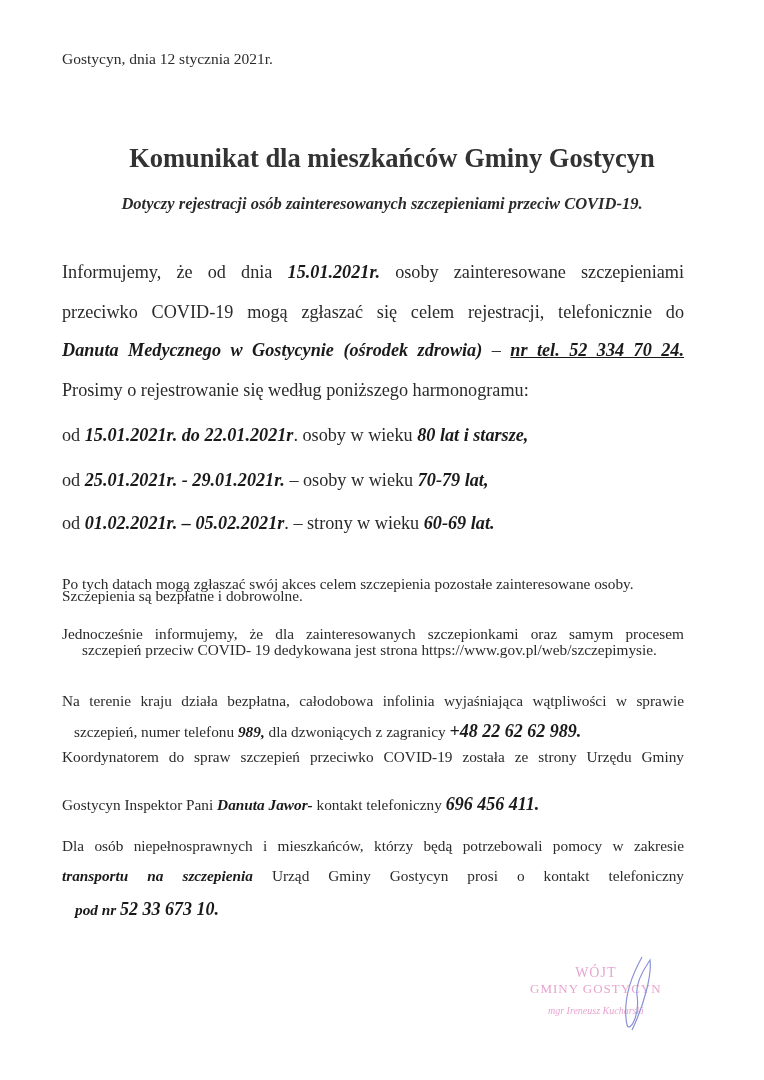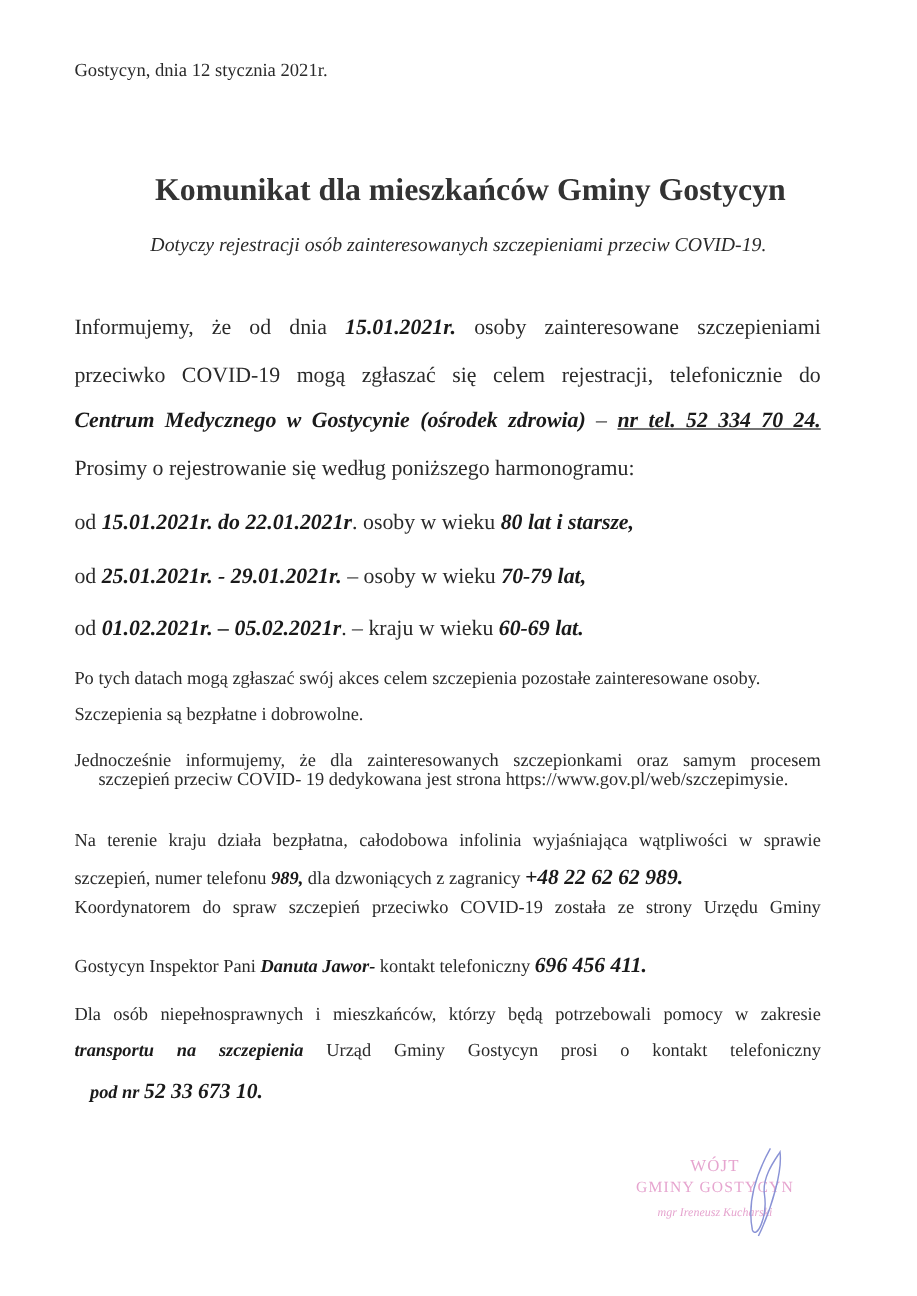--- a/index.html
+++ b/index.html
@@ -4,21 +4,21 @@
   <style>
     html, body { margin: 0; padding: 0; background: #ffffff; }
     body {
       width: 764px; height: 1080px; position: relative; overflow: hidden;
       font-family: "Liberation Serif", "DejaVu Serif", serif;
       color: #2a2a2a;
     }
     .abs { position: absolute; white-space: nowrap; }
     .date { left: 62px; top: 50px; font-size: 15.5px; }
     .title { left: 16px; width: 752px; text-align: center; top: 143px; font-size: 26.5px; font-weight: bold; color: #333; }
-    .subtitle { left: 0; width: 764px; text-align: center; top: 194px; font-size: 16.5px; font-weight: normal; font-style: italic; }
+    .subtitle { left: 0; width: 764px; text-align: center; top: 194px; font-size: 16.5px; font-weight: bold; font-style: italic; }
     .p-lg { font-size: 18.2px; }
     .p-sm { font-size: 15.3px; }
     .justify { left: 62px; width: 622px; text-align: justify; text-align-last: justify; }
     b { font-weight: bold; color: #1a1a1a; font-style: italic; }
     .big { font-size: 18px; }
     .u { text-decoration: underline; }
     .stamp { left: 530px; top: 965px; color: #e6a5cf; text-align: center; font-family: "Liberation Serif", serif; }
     .stamp .s1 { font-size: 14px; letter-spacing: 1px; }
     .stamp .s2 { font-size: 13px; letter-spacing: 1px; }
     .stamp .s3 { font-size: 10px; font-style: italic; margin-top: 8px; }
@@ -28,44 +28,44 @@
 <body>
 
 <div class="abs date">Gostycyn,  dnia 12 stycznia 2021r.</div>
 
 <div class="abs title">Komunikat dla mieszkańców Gminy Gostycyn</div>
 <div class="abs subtitle">Dotyczy rejestracji osób zainteresowanych szczepieniami przeciw COVID-19.</div>
 
 <div>
   <div class="abs justify p-lg" style="top:262px;"><span>Informujemy, że od dnia </span><b>15.01.2021r.</b><span> osoby zainteresowane szczepieniami</span></div>
   <div class="abs justify p-lg" style="top:302px;">przeciwko COVID-19 mogą zgłaszać się celem rejestracji, telefonicznie do</div>
-  <div class="abs justify p-lg" style="top:340px;"><b>Centrum Medycznego w Gostycynie (ośrodek zdrowia)</b><span> – </span><b class="u">nr tel. 52 334 70 24.</b></div>
+  <div class="abs justify p-lg" style="top:340px;"><b>Danuta Medycznego w Gostycynie (ośrodek zdrowia)</b><span> – </span><b class="u">nr tel. 52 334 70 24.</b></div>
 </div>
 
 <div class="abs p-lg" style="left:62px; top:380px;">Prosimy o rejestrowanie się według poniższego harmonogramu:</div>
 
 <div>
   <div class="abs p-lg" style="left:62px; top:425px;"><span>od </span><b>15.01.2021r. do 22.01.2021r</b><span>. osoby w wieku </span><b>80 lat i starsze,</b></div>
   <div class="abs p-lg" style="left:62px; top:470px;"><span>od </span><b>25.01.2021r. - 29.01.2021r.</b><span> – osoby w wieku </span><b>70-79 lat,</b></div>
-  <div class="abs p-lg" style="left:62px; top:513px;"><span>od </span><b>01.02.2021r. – 05.02.2021r</b><span>. – kraju w wieku </span><b>60-69 lat.</b></div>
+  <div class="abs p-lg" style="left:62px; top:513px;"><span>od </span><b>01.02.2021r. – 05.02.2021r</b><span>. – strony w wieku </span><b>60-69 lat.</b></div>
 </div>
 
 <div>
-  <div class="abs p-sm" style="left:62px; top:557px;text-align:right;">Po tych datach mogą zgłaszać swój akces celem szczepienia pozostałe zainteresowane osoby.</div>
+  <div class="abs p-sm" style="left:62px; top:575px;text-align:right;">Po tych datach mogą zgłaszać swój akces celem szczepienia pozostałe zainteresowane osoby.</div>
   <div class="abs p-sm" style="left:62px; top:587px;">Szczepienia są bezpłatne i dobrowolne.</div>
 </div>
 
 <div>
   <div class="abs justify p-sm" style="top:625px;">Jednocześnie informujemy, że dla zainteresowanych szczepionkami oraz samym procesem</div>
   <div class="abs p-sm" style="left:62px; top:641px;margin-left:20px;">szczepień przeciw COVID- 19 dedykowana jest strona https://www.gov.pl/web/szczepimysie.</div>
 </div>
 
 <div>
   <div class="abs justify p-sm" style="top:692px;">Na terenie kraju działa bezpłatna, całodobowa infolinia wyjaśniająca wątpliwości w sprawie</div>
-  <div class="abs p-sm" style="left:62px; top:721px;"><span>szczepień, numer telefonu </span><b>989,</b><span> dla dzwoniących z zagranicy </span><b class="big">+48 22 62 62 989.</b></div>
+  <div class="abs p-sm" style="left:74px; top:721px;"><span>szczepień, numer telefonu </span><b>989,</b><span> dla dzwoniących z zagranicy </span><b class="big">+48 22 62 62 989.</b></div>
 </div>
 
 <div>
   <div class="abs justify p-sm" style="top:748px;">Koordynatorem do spraw szczepień przeciwko COVID-19 została ze strony Urzędu Gminy</div>
   <div class="abs p-sm" style="left:62px; top:794px;"><span>Gostycyn Inspektor Pani </span><b>Danuta Jawor-</b><span> kontakt telefoniczny </span><b class="big">696 456 411.</b></div>
 </div>
 
 <div>
   <div class="abs justify p-sm" style="top:837px;">Dla osób niepełnosprawnych i mieszkańców, którzy będą potrzebowali pomocy w zakresie</div>
   <div class="abs justify p-sm" style="top:867px;"><b>transportu na szczepienia</b><span> Urząd Gminy Gostycyn prosi o kontakt telefoniczny</span></div>

